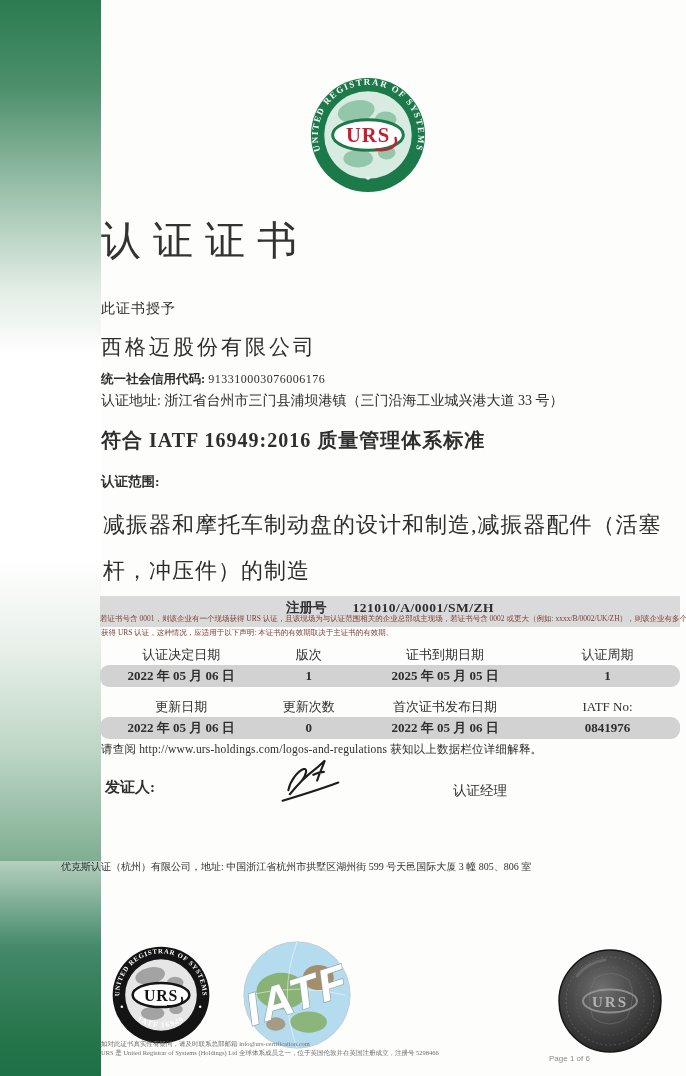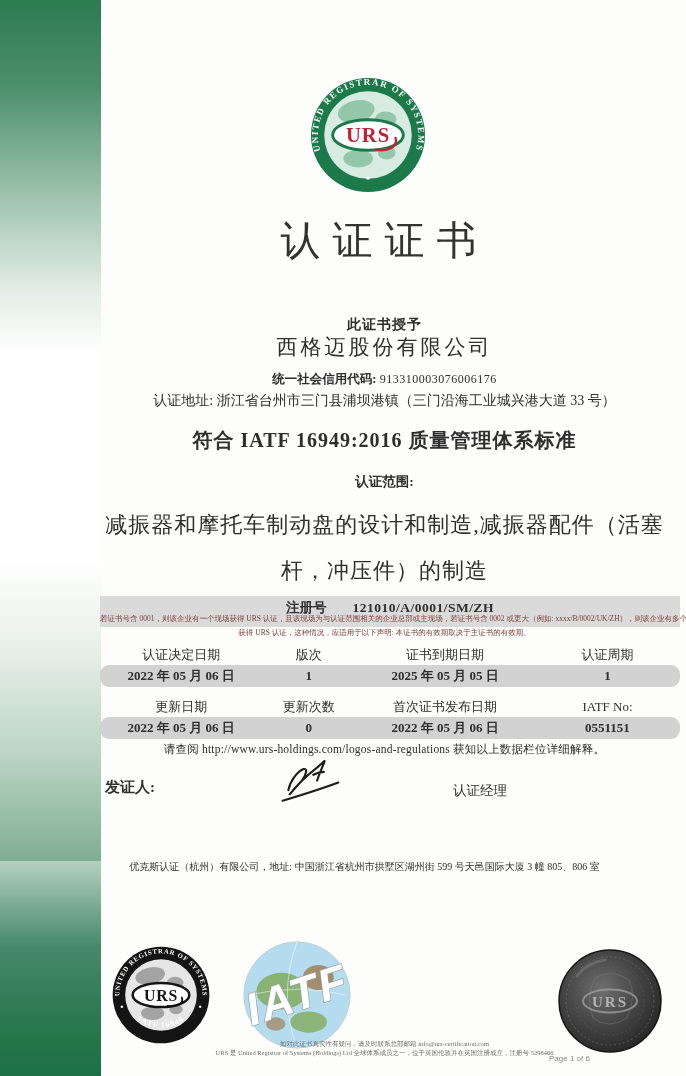--- a/index.html
+++ b/index.html
@@ -9,24 +9,24 @@
     font-family:"Liberation Serif","DejaVu Serif",serif; color:#2e2e2e;
   }
   .green-band{
     position:absolute; left:0; top:0; width:101px; height:1076px;
     background:linear-gradient(180deg,
       #2c7b51 0%, #4c8f6b 8%, #9dc2ac 18%, #e3ede6 27%, #ffffff 33%,
       #ffffff 52%, #e9f0ea 60%, #bcd5c4 70%, #7fae92 80%, #45896063 0,
       #45896a 88%, #27764c 96%, #1d7045 100%);
   }
   .content{position:absolute; left:101px; top:0; right:6px; height:100%;}
-  .abs{position:absolute; left:0; right:12px; text-align:center;}
+  .abs{position:absolute; left:0; right:12px; text-align:left;}
   .logo-top{position:absolute; left:208px; top:76px; width:118px; height:118px;}
   .title{top:213px; font-size:40px; letter-spacing:12px; color:#333; font-weight:400;}
-  .awarded{top:300px; font-size:14px; font-weight:700; letter-spacing:1px;margin-top:16px;}
+  .awarded{top:300px; font-size:14px; font-weight:400; letter-spacing:1px;}
   .company{top:333px; font-size:21px; letter-spacing:3px;}
   .credit{top:371px; font-size:12.5px;}
   .credit .lbl{font-weight:700;}
   .credit .val{font-size:12px; letter-spacing:.5px;}
   .addr{top:392px; font-size:14px;}
   .standard{top:427px; font-size:20px; font-weight:700; letter-spacing:1px;}
   .scope-label{top:473px; font-size:13.5px; font-weight:700;}
   .scope{top:502px; font-size:22px; line-height:46px; padding:0 2px; letter-spacing:1px;}
   .reg-band{
     position:absolute; left:-1px; right:0; top:596px; height:31px;
@@ -125,21 +125,21 @@
       <div class="trow thead gap">
         <span class="c1">更新日期</span>
         <span class="c2">更新次数</span>
         <span class="c3">首次证书发布日期</span>
         <span class="c4">IATF No:</span>
       </div>
       <div class="trow tdata">
         <span class="c1">2022 年 05 月 06 日</span>
         <span class="c2">0</span>
         <span class="c3">2022 年 05 月 06 日</span>
-        <span class="c4">0551151</span>
+        <span class="c4">0841976</span>
       </div>
     </div>
 
     <div class="abs url-note">请查阅 http://www.urs-holdings.com/logos-and-regulations 获知以上数据栏位详细解释。</div>
 
     <div class="issuer-label">发证人:</div>
     <svg class="signature" viewBox="0 0 100 55">
       <path d="M16 36 C18 26 26 16 32 14 C36 13 35 20 30 26 C25 32 19 38 17 41
                C24 32 36 20 44 14 C48 11 52 7 54 5 C52 11 48 19 46 26
                M42 20 C46 18 50 17 53 17

